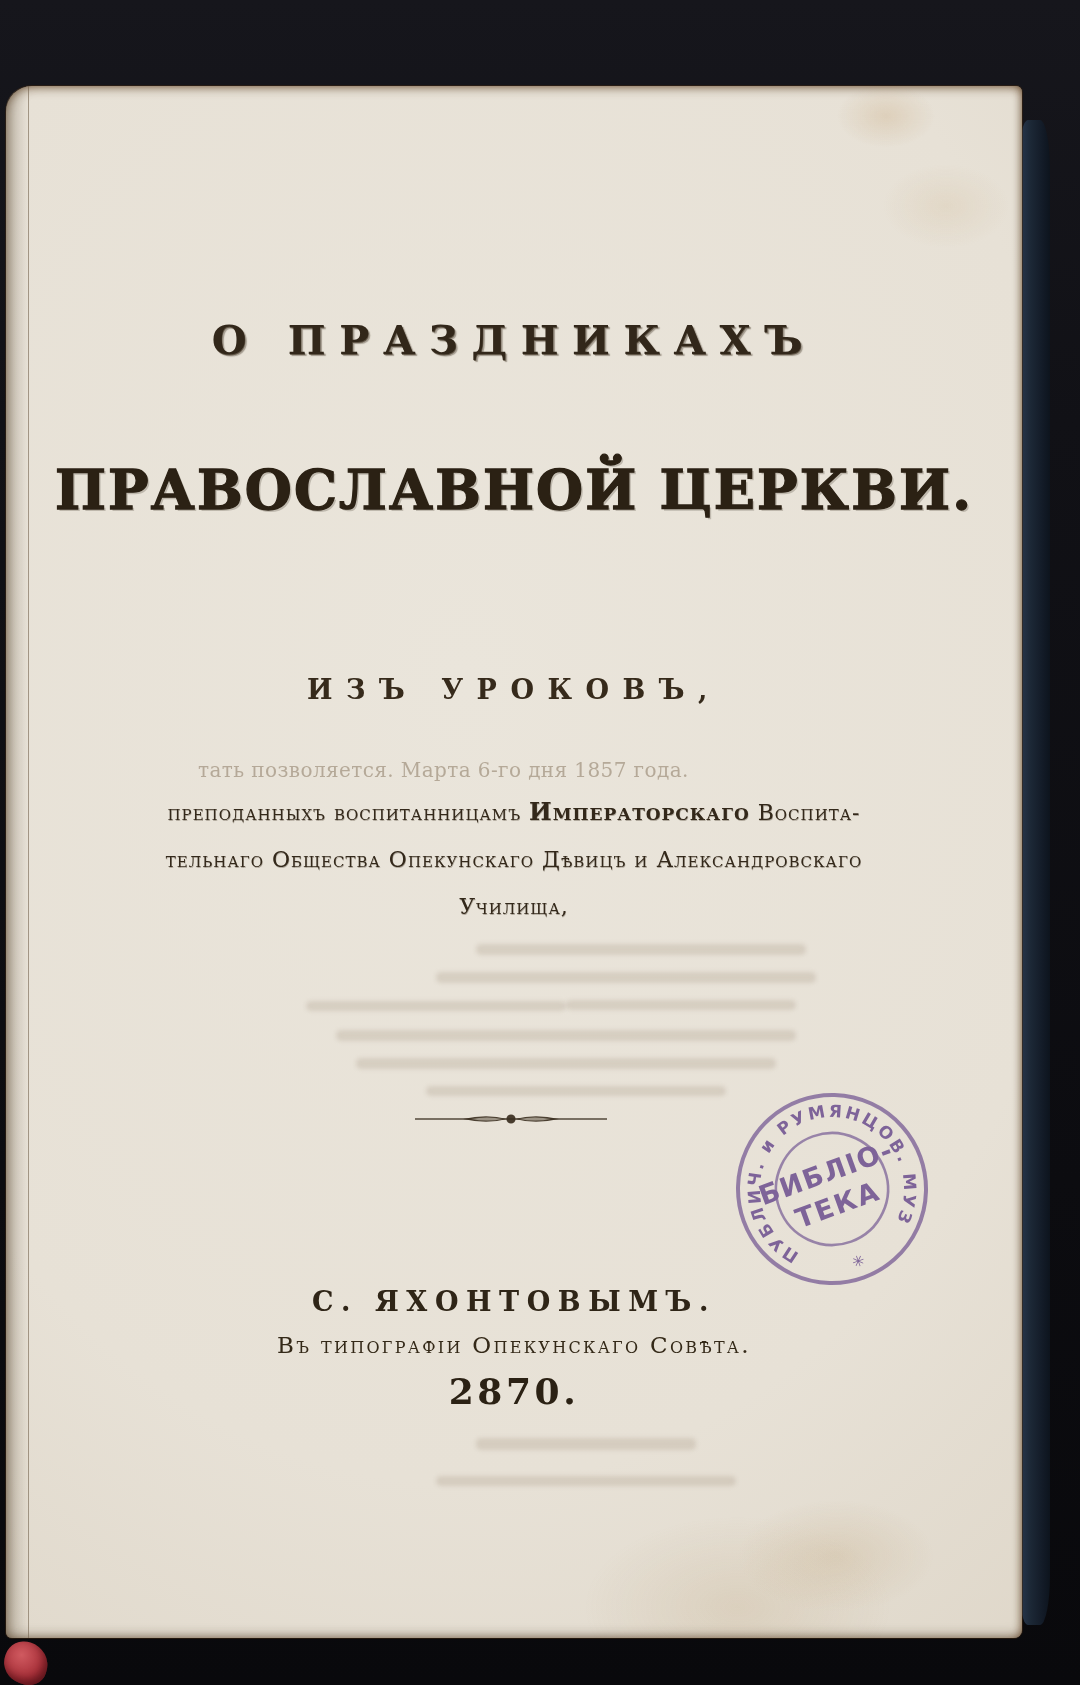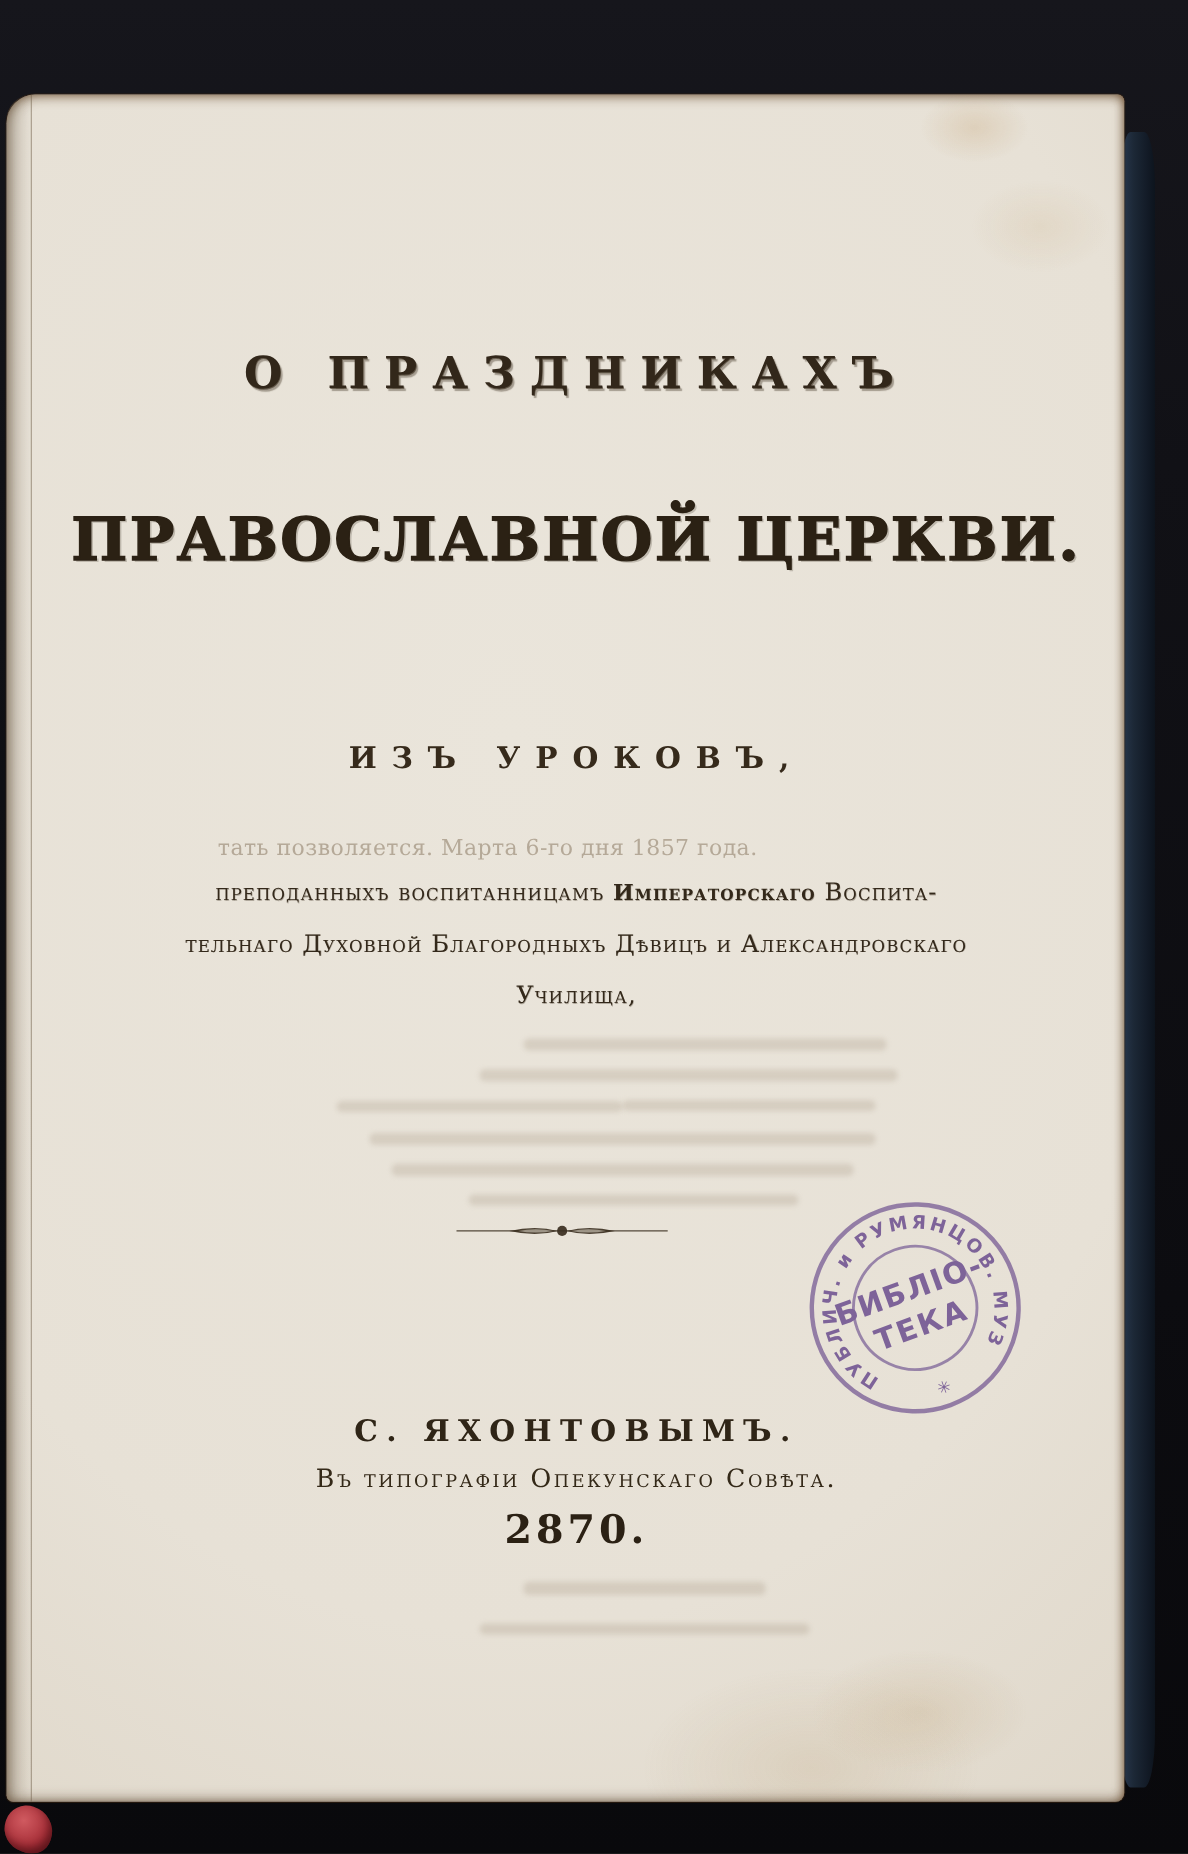--- a/index.html
+++ b/index.html
@@ -33,42 +33,42 @@
     border-radius:26px 0 0 6px;
   }
   .stains {
     position:absolute; inset:0; pointer-events:none; border-radius:inherit;
     background:
       radial-gradient(70px 45px at 880px 30px, rgba(185,140,80,.20), rgba(185,140,80,0) 70%),
       radial-gradient(140px 80px at 830px 1470px, rgba(172,132,72,.16), rgba(172,132,72,0) 70%),
       radial-gradient(220px 130px at 72% 98%, rgba(160,120,60,.12), rgba(160,120,60,0) 70%),
       radial-gradient(90px 60px at 940px 120px, rgba(190,150,90,.12), rgba(190,150,90,0) 70%);
   }
-  .tline { position:absolute; width:100%; text-align:center; white-space:nowrap; color:#30261a;padding-left:10px; }
+  .tline { position:absolute; width:100%; text-align:center; white-space:nowrap; color:#30261a; }
   .t-header {
     top:230px; font-size:40px; font-weight:bold; letter-spacing:.34em; color:#32271a;
     text-shadow:2px 2px 1px rgba(52,40,24,.38), .5px .5px 0 rgba(52,40,24,.6);
   }
   .t-main {
     top:372px; font-size:54px; font-weight:bold; letter-spacing:.04em; color:#2b2114;
     -webkit-text-stroke:1.3px #2b2114;
     text-shadow:2px 2px 0 rgba(43,33,20,.22);
   }
   .t-sub { top:588px; font-size:27px; font-weight:bold; letter-spacing:.5em; color:#362a1b; }
   .ghost {
     position:absolute; white-space:nowrap; color:rgba(148,133,112,.62);
     filter:blur(.6px); font-size:20px; letter-spacing:.02em;
   }
   .g1 { top:638px; left:264px; }
   .g2 { top:672px; left:192px; }
   .t-ded {
     top:702px; font-size:22px; font-variant:small-caps; letter-spacing:.045em;
     line-height:47px; color:#33281a; text-shadow:.5px .7px 0 rgba(45,34,18,.3);
   }
-  .t-ded .emph { font-weight:bold; font-size:20px; }
+  .t-ded .emph { font-weight:bold; font-size:24px; }
   .t-auth { top:888px; font-size:19px; font-weight:bold; letter-spacing:.09em; color:#3a2d1d; }
   .t-city { top:1200px; font-size:27px; font-weight:bold; letter-spacing:.28em; color:#2f2517; }
   .t-printer { top:1246px; font-size:23px; font-variant:small-caps; letter-spacing:.1em; color:#342918; }
   .t-year { top:1284px; font-size:36px; font-weight:bold; letter-spacing:.1em; color:#2b2114; }
   .divider { position:absolute; left:405px; top:1024px; width:200px; height:18px; }
   .stamp {
     position:absolute; left:715px; top:992px; width:222px; height:222px;
     mix-blend-mode:multiply; opacity:.88;
   }
   .stamp text { fill:#7a5cab; font-family:"DejaVu Sans", sans-serif; font-weight:bold; }
@@ -99,21 +99,21 @@
     <div class="tline t-header">О ПРАЗДНИКАХЪ</div>
 
     <div class="tline t-main">ПРАВОСЛАВНОЙ ЦЕРКВИ.</div>
 
     <div class="tline t-sub">ИЗЪ УРОКОВЪ,</div>
 
     <div class="ghost g2">тать позволяется. Марта 6-го дня 1857 года.</div>
 
     <div class="tline t-ded">
       <span>преподанныхъ воспитанницамъ </span><span class="emph">Императорскаго</span><span> Воспита-</span><br>
-      <span>тельнаго Духовной Благородныхъ Дѣвицъ и Александровскаго</span><br>
+      <span>тельнаго Общества Опекунскаго Дѣвицъ и Александровскаго</span><br>
       <span>Училища,</span>
     </div>
 
 
     <div class="smudge" style="left:470px;top:858px;width:330px;height:11px;"></div>
     <div class="smudge" style="left:430px;top:886px;width:380px;height:11px;"></div>
     <div class="smudge" style="left:300px;top:915px;width:260px;height:10px;"></div>
     <div class="smudge" style="left:560px;top:914px;width:230px;height:10px;"></div>
     <div class="smudge" style="left:330px;top:944px;width:460px;height:11px;"></div>
     <div class="smudge" style="left:350px;top:972px;width:420px;height:11px;"></div>

